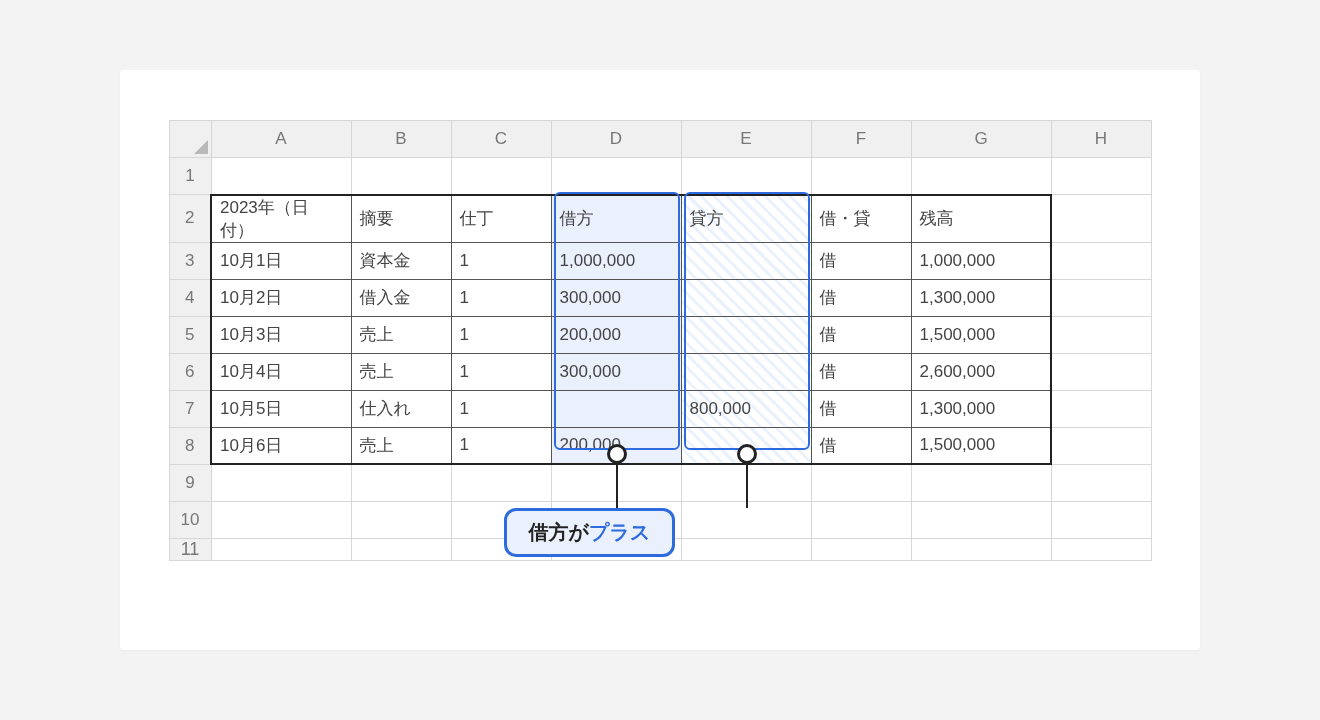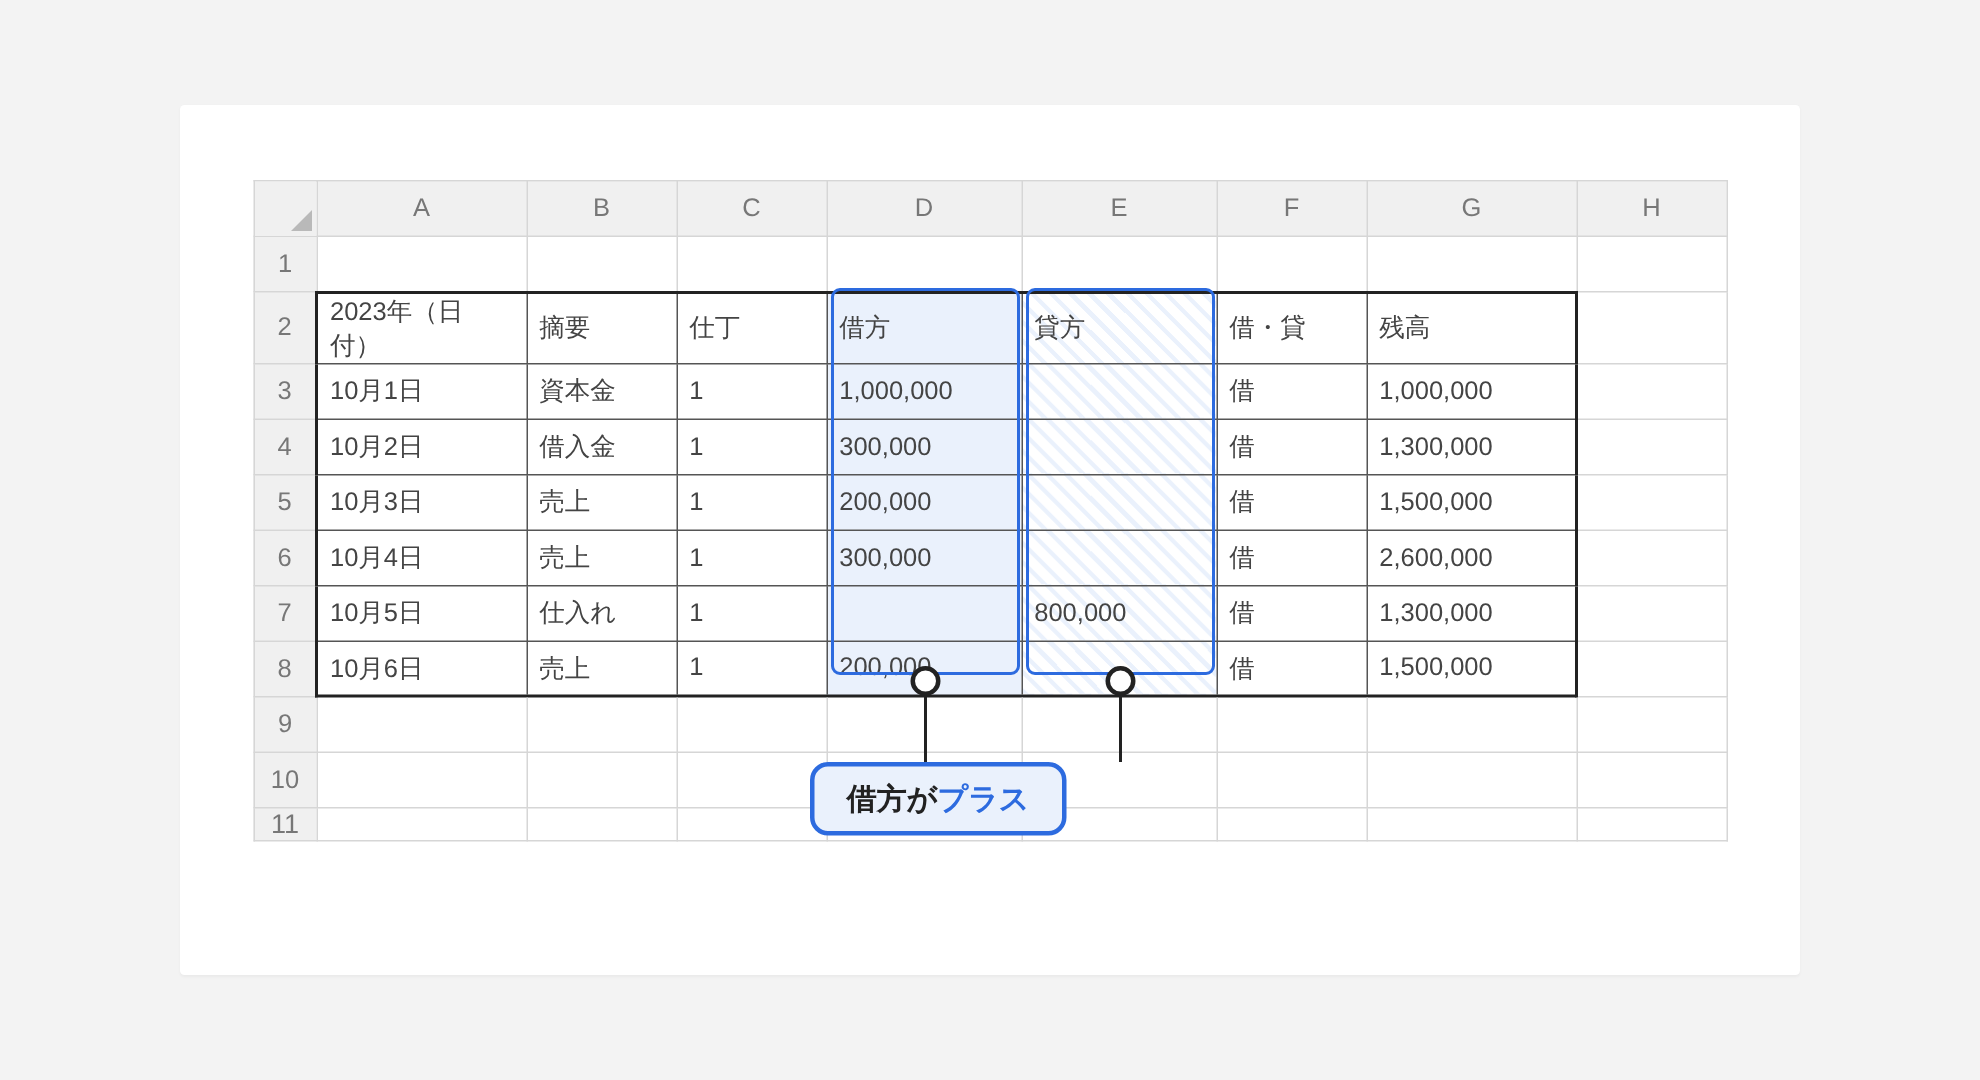--- a/index.html
+++ b/index.html
@@ -136,21 +136,20 @@
     gap:30px;
   }
   .pill {
     border: 3px solid #2d6bdf;
     border-radius: 12px;
     padding: 8px 22px;
     font-size: 20px;
     font-weight: 700;
     color:#222;
     white-space: nowrap;
-    margin-left: 36px;
   }
   .pill .accent { color:#2d6bdf; }
   .pill-solid { background:#eaf1fc; }
   .pill-hatch {
     background: repeating-linear-gradient(
       45deg,
       #eaf1fc,
       #eaf1fc 3px,
       #ffffff 3px,
       #ffffff 9px

